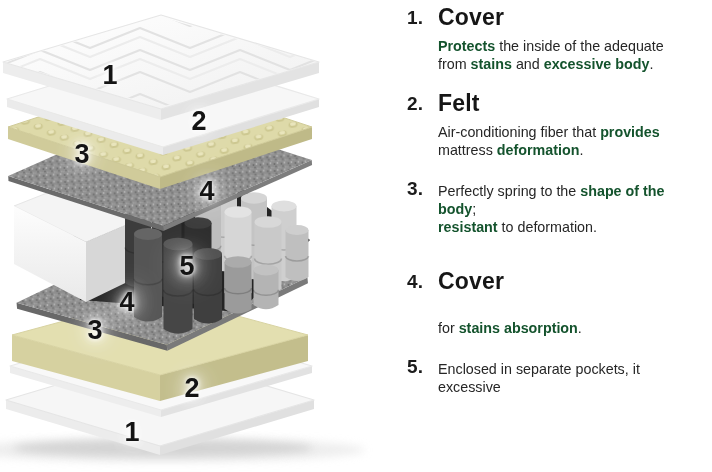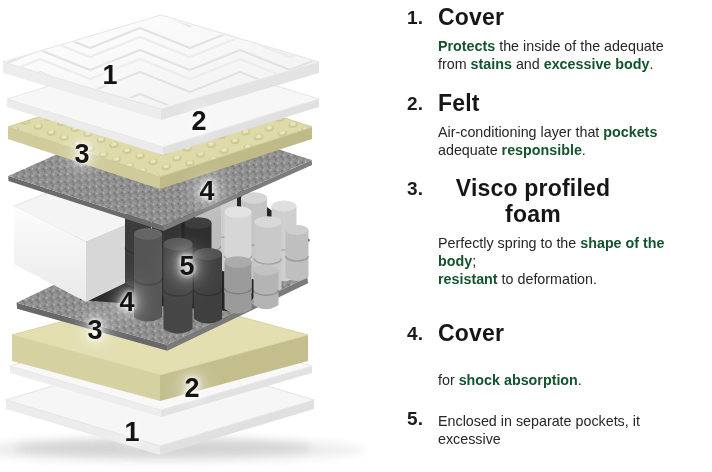--- a/index.html
+++ b/index.html
@@ -241,37 +241,36 @@
     <div class="content">
       <h2 class="title">Cover</h2>
       <p class="desc"><b>Protects</b><span> the inside of the adequate</span><br><span>from </span><b>stains</b><span> and </span><b>excessive body</b><span>.</span></p>
     </div>
   </div>
 
   <div class="item">
     <div class="num">2.</div>
     <div class="content">
       <h2 class="title">Felt</h2>
-      <p class="desc"><span>Air-conditioning layer that </span><b>pockets</b><br><span>adequate </span><b>responsible</b><span>.</span></p>
+      <p class="desc"><span>Air-conditioning fiber that </span><b>provides</b><br><span>mattress </span><b>deformation</b><span>.</span></p>
     </div>
   </div>
 
   <div class="item">
     <div class="num">3.</div>
     <div class="content">
-      <h2 class="title">Visco profiled foam</h2>
       <p class="desc"><span>Perfectly spring to the </span><b>shape of the body</b><span>;</span><br><b>resistant</b><span> to deformation.</span></p>
     </div>
   </div>
 
   <div class="item">
     <div class="num">4.</div>
     <div class="content">
       <h2 class="title">Cover</h2>
-      <p class="desc"><br><span>for </span><b>shock absorption</b><span>.</span></p>
+      <p class="desc"><br><span>for </span><b>stains absorption</b><span>.</span></p>
     </div>
   </div>
 
   <div class="item">
     <div class="num">5.</div>
     <div class="content">
       <p class="desc"><span>Enclosed in separate pockets, it excessive</span><br><br></p>
     </div>
   </div>
 </div>

